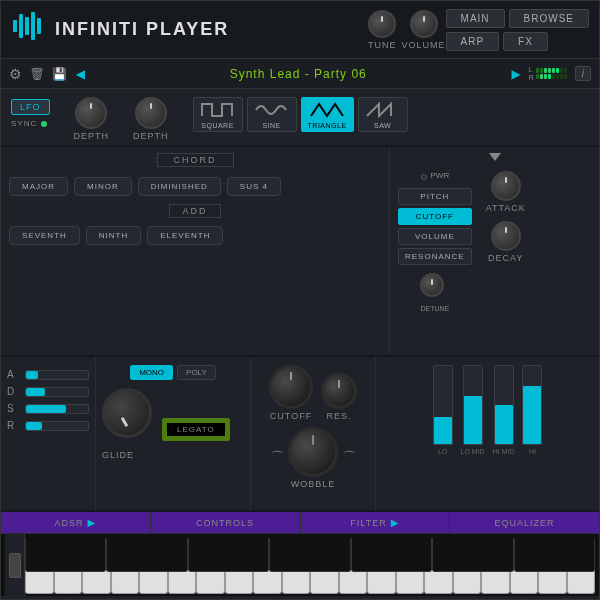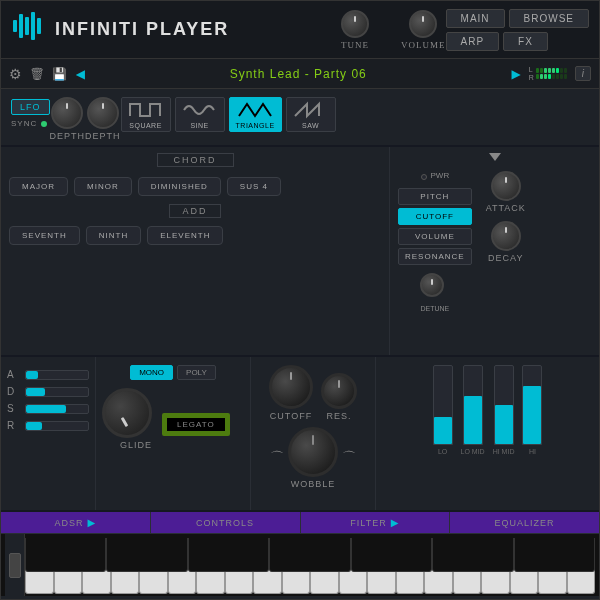--- a/index.html
+++ b/index.html
@@ -43,22 +43,21 @@
     }
     .logo-text {
       font-size: 18px;
       font-weight: bold;
       color: #e0e0e0;
       letter-spacing: 2px;
     }
     .header-controls {
       display: flex;
       align-items: center;
-      gap: 32px;
-      font-family: Liberation Serif, serif;
+      gap: 5px;
     }
     .knob-area {
       display: flex;
       flex-direction: column;
       align-items: center;
       gap: 2px;
     }
     .knob-label {
       font-size: 9px;
       color: #888;
@@ -281,22 +280,22 @@
       border: 1px solid #3a3e45;
       color: #888;
       font-size: 8px;
       padding: 2px 8px;
       cursor: pointer;
       border-radius: 2px;
     }
     .glide-area {
       display: flex;
       flex-direction: column;
-      align-items: flex-end;
-      gap: 2px;
+      align-items: flex-start;
+      gap: 12px;
     }
     .glide-knob {
       width: 50px;
       height: 50px;
       border-radius: 50%;
       background: radial-gradient(circle at 35% 35%, #444, #1a1a1a);
       border: 3px solid #333;
       position: relative;
       cursor: pointer;
     }
@@ -385,21 +384,21 @@
     }
 
     
     .section-lfo {
       background: #1e2228;
       border-bottom: 2px solid #151821;
       padding: 8px 10px 4px 10px;
     }
     .section-lfo-inner {
       display: flex;
-      gap: 0;
+      gap: 24px;
       align-items: flex-start;
     }
     .lfo-controls-left {
       display: flex;
       flex-direction: column;
       align-items: flex-start;
       gap: 4px;
       padding-top: 2px;
     }
     .lfo-waveform-row {

